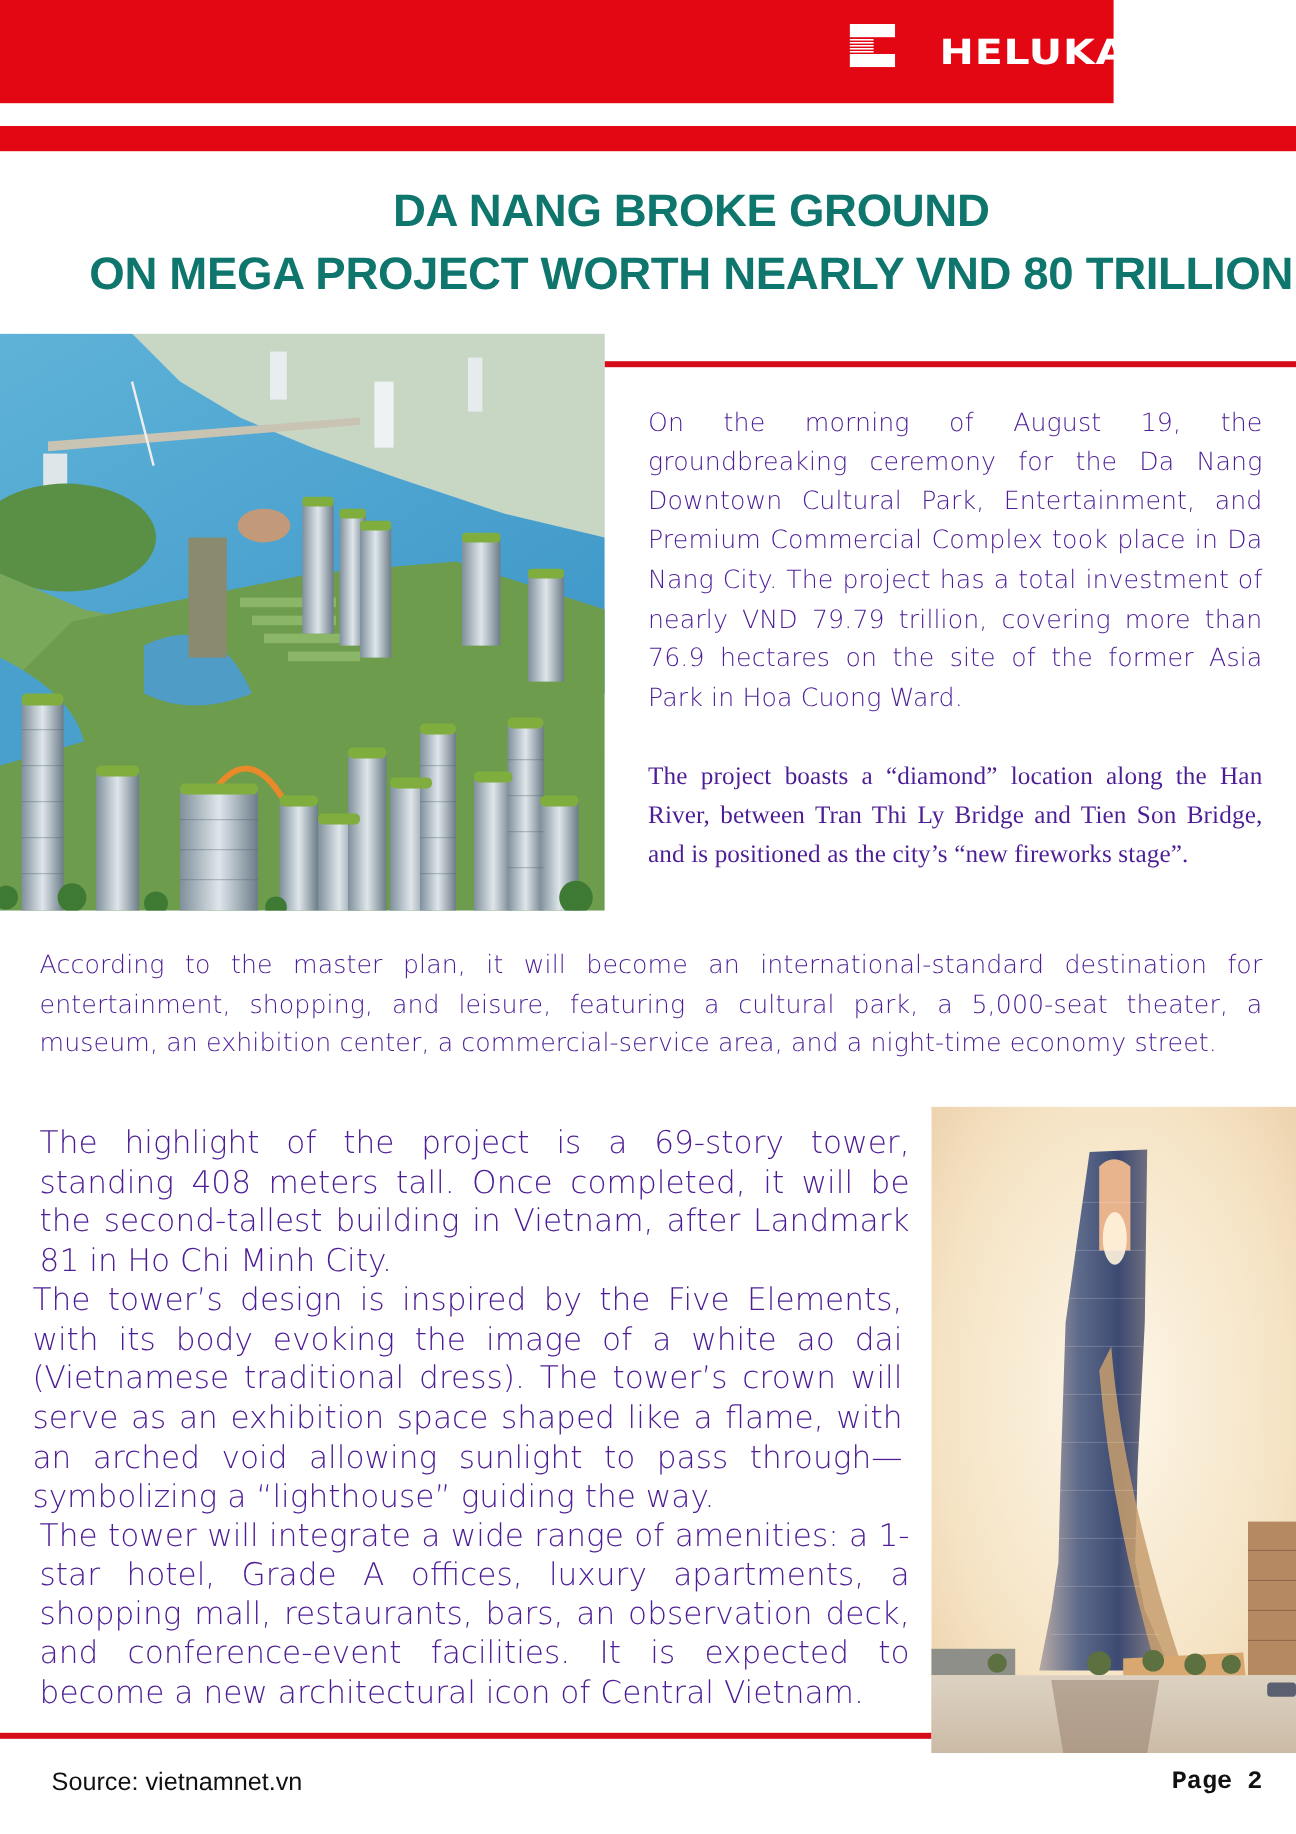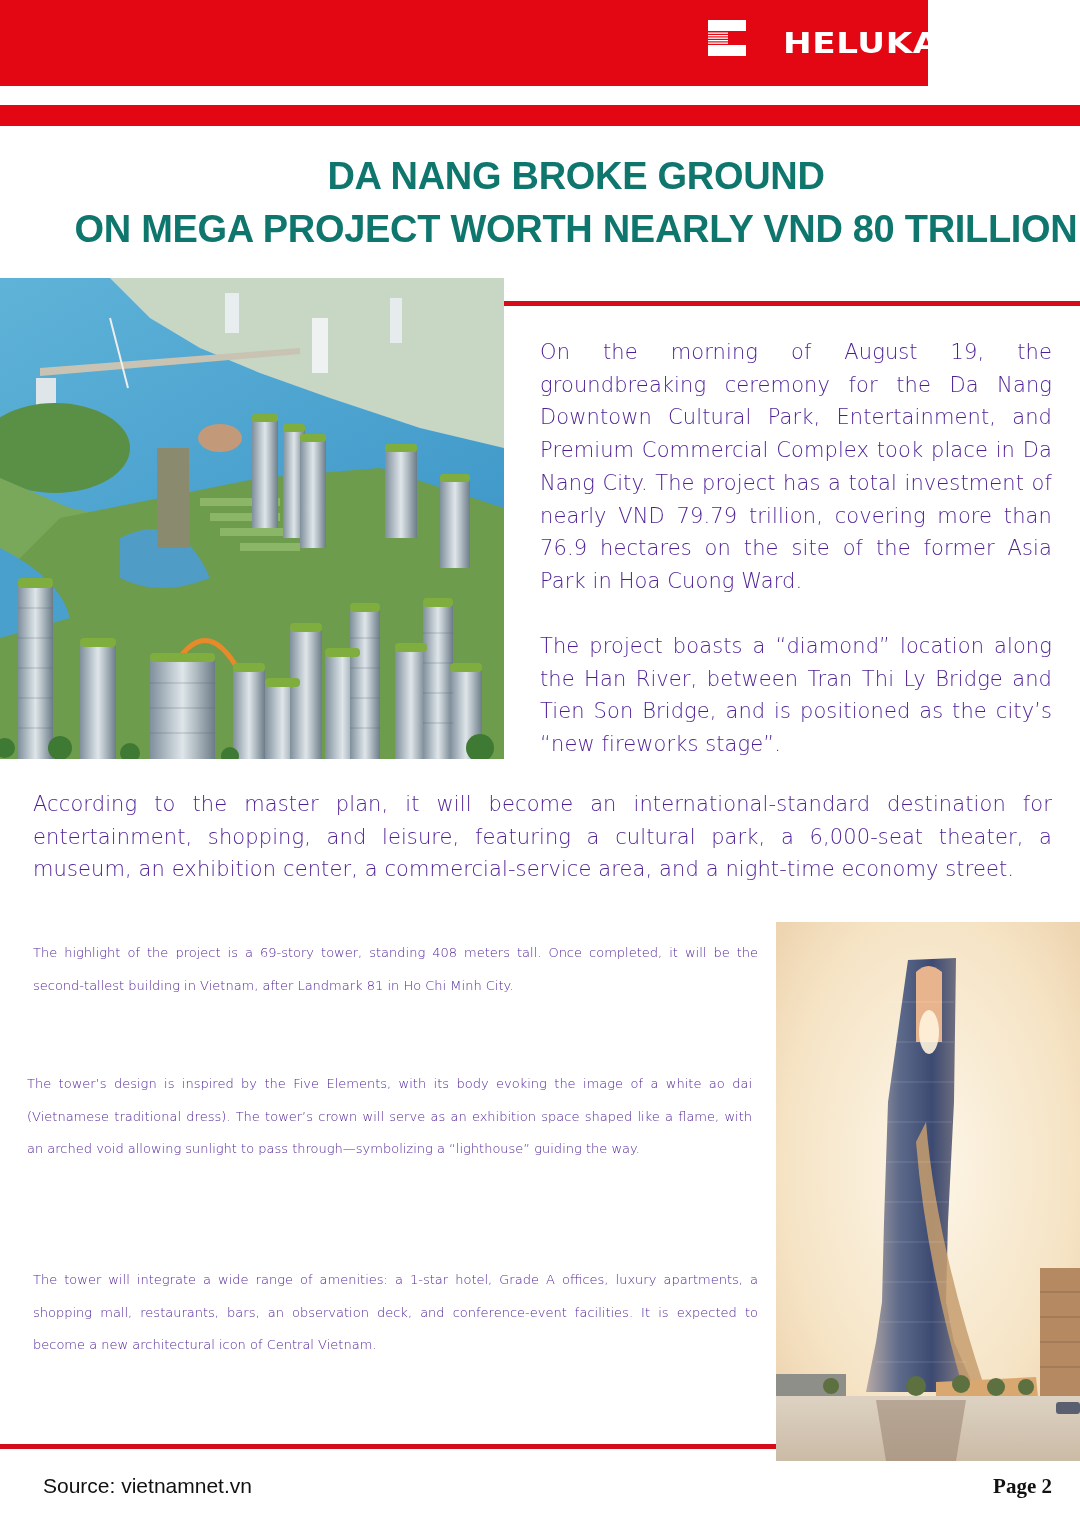--- a/index.html
+++ b/index.html
@@ -25,31 +25,31 @@
     .img-tower { position: absolute; left: 776px; top: 922px; width: 304px; height: 539px; overflow: hidden; }
 
     
     .rule-top { position: absolute; left: 504px; top: 301px; width: 576px; height: 5px; background: #d50c1a; }
     .rule-bottom { position: absolute; left: 0; top: 1444px; width: 776px; height: 5px; background: #d50c1a; }
 
     
     .para { position: absolute; font-family: "DejaVu Sans", sans-serif; font-size: 21px; line-height: 32.7px;
       color: #4c1d95; text-align: justify; font-weight: 300; letter-spacing: 0.1px; }
     .p1 { left: 540px; top: 336px; width: 512px; }
-    .p2 { left: 540px; top: 630px; width: 512px; }
+    .p2 { left: 540px; top: 630px; width: 512px; font-family: Liberation Serif, serif; }
     .p3 { left: 33px; top: 788px; width: 1019px; }
     .p4 { left: 33px; top: 937px; width: 725px; }
     .p5 { left: 27px; top: 1068px; width: 725px; }
     .p6 { left: 33px; top: 1264px; width: 725px; }
-    .p4, .p5, .p6 { font-size: 13px; letter-spacing: 0; }
+    .p4, .p5, .p6 { font-size: 26px; letter-spacing: 0; }
 
     
     .footer-source { position: absolute; left: 43px; top: 1474px; font-family: "Liberation Sans", sans-serif;
       font-weight: normal; font-size: 21px; color: #111111; }
-    .footer-page { position: absolute; right: 28px; top: 1474px; font-family: Liberation Serif, serif;
+    .footer-page { position: absolute; right: 28px; top: 1474px; font-family: Liberation Mono, monospace;
       font-weight: bold; font-size: 21px; color: #111111; }
   </style>
 </head>
 <body>
 
 <div class="hdr-band">
   <svg class="logo-mark" viewBox="0 0 38 36">
     <rect x="0" y="0" width="38" height="11" fill="#ffffff"></rect>
     <rect x="0" y="25" width="38" height="11" fill="#ffffff"></rect>
     <rect x="0" y="12.5" width="20" height="1.3" fill="#ffffff"></rect>
@@ -185,21 +185,21 @@
         <circle cx="5" cy="470" r="10"></circle>
     </g>
   </svg>
 </div>
 
 <div class="rule-top"></div>
 
 <p class="para p1">On the morning of August 19, the groundbreaking ceremony for the Da Nang Downtown Cultural Park, Entertainment, and Premium Commercial Complex took place in Da Nang City. The project has a total investment of nearly VND 79.79 trillion, covering more than 76.9 hectares on the site of the former Asia Park in Hoa Cuong Ward.</p>
 <p class="para p2">The project boasts a “diamond” location along the Han River, between Tran Thi Ly Bridge and Tien Son Bridge, and is positioned as the city’s “new fireworks stage”.</p>
 
-<p class="para p3">According to the master plan, it will become an international-standard destination for entertainment, shopping, and leisure, featuring a cultural park, a 6,000-seat theater, a museum, an exhibition center, a commercial-service area, and a night-time economy street.</p>
+<p class="para p3">According to the master plan, it will become an international-standard destination for entertainment, shopping, and leisure, featuring a cultural park, a 5,000-seat theater, a museum, an exhibition center, a commercial-service area, and a night-time economy street.</p>
 
 <p class="para p4">The highlight of the project is a 69-story tower, standing 408 meters tall. Once completed, it will be the second-tallest building in Vietnam, after Landmark 81 in Ho Chi Minh City.</p>
 <p class="para p5">The tower’s design is inspired by the Five Elements, with its body evoking the image of a white ao dai (Vietnamese traditional dress). The tower’s crown will serve as an exhibition space shaped like a flame, with an arched void allowing sunlight to pass through—symbolizing a “lighthouse” guiding the way.</p>
 <p class="para p6">The tower will integrate a wide range of amenities: a 1-star hotel, Grade A offices, luxury apartments, a shopping mall, restaurants, bars, an observation deck, and conference-event facilities. It is expected to become a new architectural icon of Central Vietnam.</p>
 
 <div class="img-tower">
   <svg width="304" height="539" viewBox="0 0 304 539">
     <defs>
       <radialGradient id="sun" cx="0.5" cy="0.45" r="0.8">
         <stop offset="0" stop-color="#fdf6e8"></stop>

